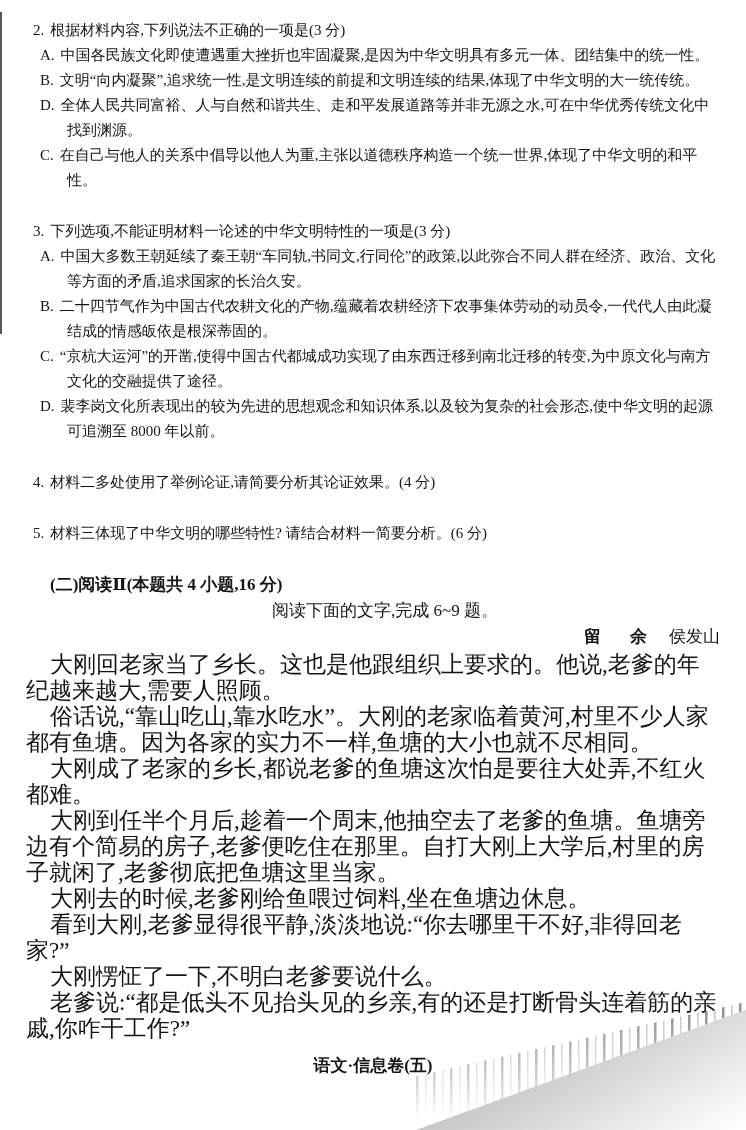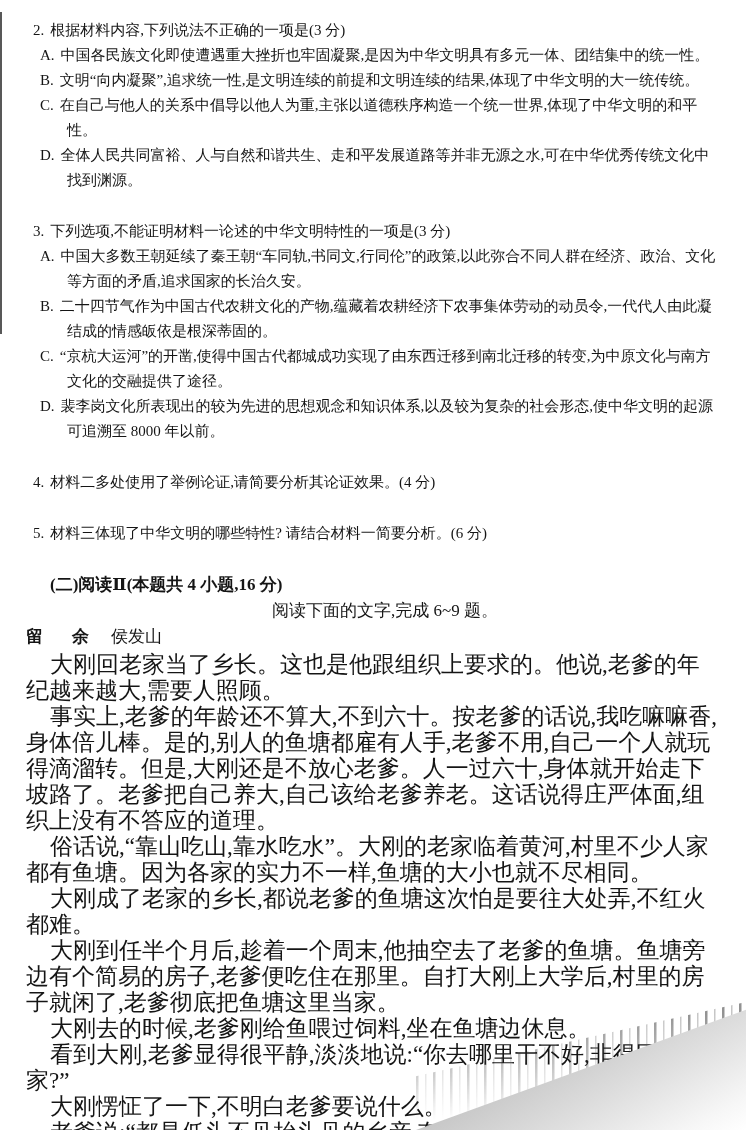--- a/index.html
+++ b/index.html
@@ -13,21 +13,21 @@
   
   .question{font-size:15px;line-height:25px;margin-bottom:26px;}
   .q-head{padding-left:7px;}
   .q-num{margin-right:6px;}
   .opt{margin-left:14px;padding-left:27px;text-indent:-27px;}
   .opt-letter{margin-right:6px;}
   
   .section-block{margin-top:14px;font-size:17px;line-height:26px;}
   .section-header{font-weight:bold;text-indent:24px;}
   .section-instruction{text-indent:24px;text-align:center;}
-  .passage-title-row{text-align:left;line-height:26px;margin:0;}
+  .passage-title-row{text-align:right;line-height:26px;margin:0;}
   .title-text{font-weight:bold;letter-spacing:6px;}
   .author{margin-left:16px;}
   .story{margin-top:2px;}
   .story p{margin:0;text-indent:24px;font-size:23px;line-height:26px;}
   
   .footer{margin-top:13px;text-align:center;font-weight:bold;font-size:17px;line-height:22px;}
   
   .edge-line{position:absolute;left:0;top:12px;width:2px;height:322px;background:#2e2e2e;opacity:.8;}
   .page-curl{position:absolute;right:0;bottom:0;width:330px;height:128px;pointer-events:none;}
   .curl-fold{
@@ -49,22 +49,22 @@
 <body>
 
 <div class="edge-line"></div>
 
 <div class="page">
 
   <div class="question">
     <div class="q-head"><span class="q-num">2.</span><span>根据材料内容,下列说法不正确的一项是(3 分)</span></div>
     <div class="opt"><span class="opt-letter">A.</span><span>中国各民族文化即使遭遇重大挫折也牢固凝聚,是因为中华文明具有多元一体、团结集中的统一性。</span></div>
     <div class="opt"><span class="opt-letter">B.</span><span>文明“向内凝聚”,追求统一性,是文明连续的前提和文明连续的结果,体现了中华文明的大一统传统。</span></div>
+    <div class="opt"><span class="opt-letter">D.</span><span>全体人民共同富裕、人与自然和谐共生、走和平发展道路等并非无源之水,可在中华优秀传统文化中找到渊源。</span></div>
     <div class="opt"><span class="opt-letter">C.</span><span>在自己与他人的关系中倡导以他人为重,主张以道德秩序构造一个统一世界,体现了中华文明的和平性。</span></div>
-    <div class="opt"><span class="opt-letter">D.</span><span>全体人民共同富裕、人与自然和谐共生、走和平发展道路等并非无源之水,可在中华优秀传统文化中找到渊源。</span></div>
   </div>
 
   <div class="question">
     <div class="q-head"><span class="q-num">3.</span><span>下列选项,不能证明材料一论述的中华文明特性的一项是(3 分)</span></div>
     <div class="opt"><span class="opt-letter">A.</span><span>中国大多数王朝延续了秦王朝“车同轨,书同文,行同伦”的政策,以此弥合不同人群在经济、政治、文化等方面的矛盾,追求国家的长治久安。</span></div>
     <div class="opt"><span class="opt-letter">B.</span><span>二十四节气作为中国古代农耕文化的产物,蕴藏着农耕经济下农事集体劳动的动员令,一代代人由此凝结成的情感皈依是根深蒂固的。</span></div>
     <div class="opt"><span class="opt-letter">C.</span><span>“京杭大运河”的开凿,使得中国古代都城成功实现了由东西迁移到南北迁移的转变,为中原文化与南方文化的交融提供了途径。</span></div>
     <div class="opt"><span class="opt-letter">D.</span><span>裴李岗文化所表现出的较为先进的思想观念和知识体系,以及较为复杂的社会形态,使中华文明的起源可追溯至 8000 年以前。</span></div>
   </div>
 
@@ -77,21 +77,20 @@
   </div>
 
   <div class="section-block">
     <div class="section-header">(二)阅读Ⅱ(本题共 4 小题,16 分)</div>
     <div class="section-instruction">阅读下面的文字,完成 6~9 题。</div>
     <div class="passage-title-row">
       <span class="title-text">留　余</span><span class="author">侯发山</span>
     </div>
     <div class="story">
       <p>大刚回老家当了乡长。这也是他跟组织上要求的。他说,老爹的年纪越来越大,需要人照顾。</p>
-      <p>事实上,老爹的年龄还不算大,不到六十。按老爹的话说,我吃嘛嘛香,身体倍儿棒。是的,别人的鱼塘都雇有人手,老爹不用,自己一个人就玩得滴溜转。但是,大刚还是不放心老爹。人一过六十,身体就开始走下坡路了。老爹把自己养大,自己该给老爹养老。这话说得庄严体面,组织上没有不答应的道理。</p>
       <p>俗话说,“靠山吃山,靠水吃水”。大刚的老家临着黄河,村里不少人家都有鱼塘。因为各家的实力不一样,鱼塘的大小也就不尽相同。</p>
       <p>大刚成了老家的乡长,都说老爹的鱼塘这次怕是要往大处弄,不红火都难。</p>
       <p>大刚到任半个月后,趁着一个周末,他抽空去了老爹的鱼塘。鱼塘旁边有个简易的房子,老爹便吃住在那里。自打大刚上大学后,村里的房子就闲了,老爹彻底把鱼塘这里当家。</p>
       <p>大刚去的时候,老爹刚给鱼喂过饲料,坐在鱼塘边休息。</p>
       <p>看到大刚,老爹显得很平静,淡淡地说:“你去哪里干不好,非得回老家?”</p>
       <p>大刚愣怔了一下,不明白老爹要说什么。</p>
       <p>老爹说:“都是低头不见抬头见的乡亲,有的还是打断骨头连着筋的亲戚,你咋干工作?”</p>
     </div>
   </div>
 

